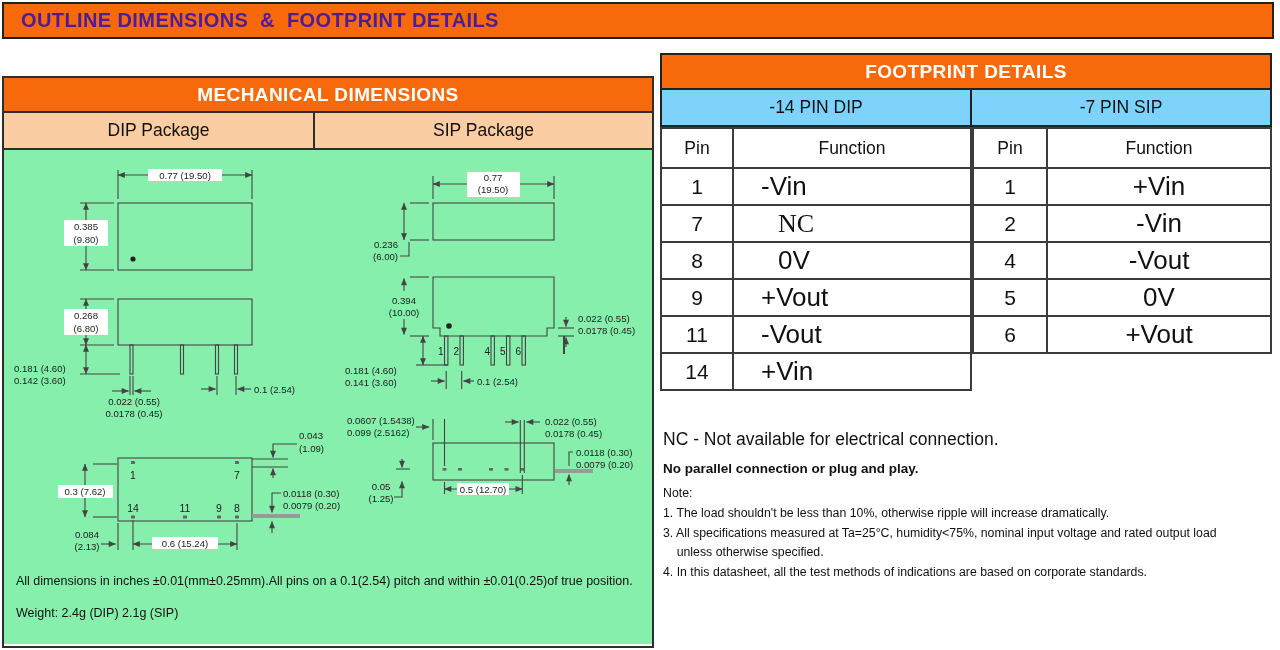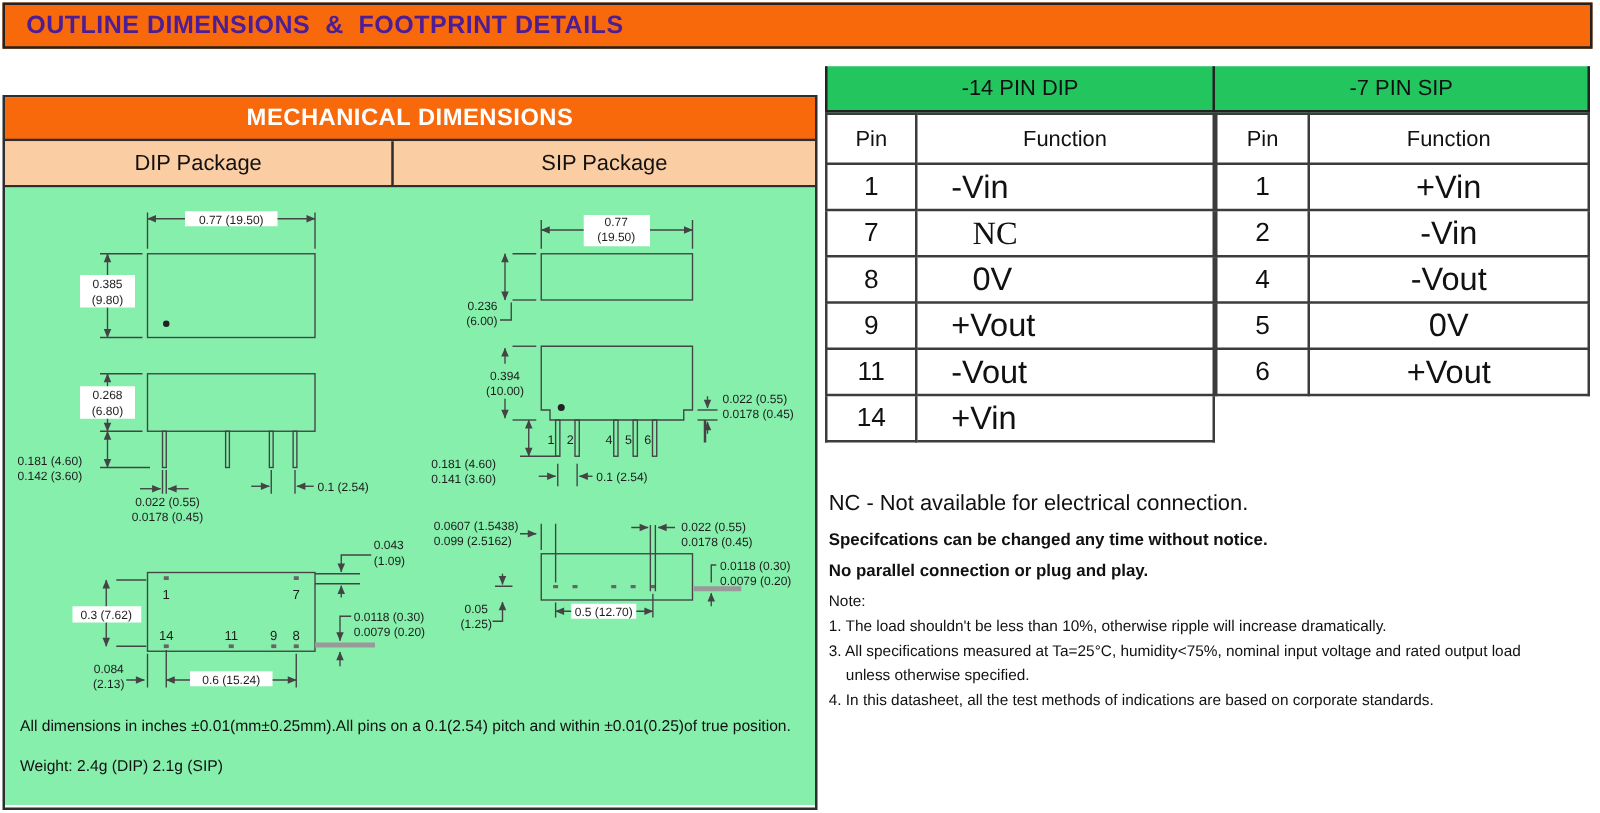--- a/index.html
+++ b/index.html
@@ -13,21 +13,21 @@
   .lp-sub .cell{display:flex;align-items:center;justify-content:center;font-size:17.5px;}
   .lp-sub .cell.dipc{width:309px;border-right:2px solid #2e2e2e;}
   .lp-sub .cell.sipc{flex:1;}
   .lp-body{position:relative;height:494px;background:#86efac;}
   svg.mech{position:absolute;left:0;top:0;}
   .dtxt{fill:#1c1c1c;stroke:none;}
   .mech-note{position:absolute;left:12px;font-size:12.5px;white-space:pre;}
   
   .right-panel{position:absolute;left:660px;top:53px;width:612px;box-sizing:border-box;}
   .rp-header{height:33px;background:#f8690b;border:2px solid #222;display:flex;align-items:center;justify-content:center;color:#fff;font-weight:bold;font-size:19px;letter-spacing:.4px;box-sizing:content-box;}
-  .rp-sub{display:flex;height:35px;background:#22c55e;border-left:2px solid #222;border-right:2px solid #222;border-bottom:2px solid #222;}
+  .rp-sub{display:flex;height:35px;background:#7dd3fc;border-left:2px solid #222;border-right:2px solid #222;border-bottom:2px solid #222;}
   .rp-sub .cell{display:flex;align-items:center;justify-content:center;font-size:17.5px;}
   .rp-sub .cell.dipc{width:310px;border-right:2px solid #222;box-sizing:border-box;}
   .rp-sub .cell.sipc{flex:1;}
   .fp-tables{position:relative;height:276px;}
   table.fp{position:absolute;top:0;border-collapse:collapse;table-layout:fixed;}
   table.fp th,table.fp td{border:2px solid #3c3c3c;padding:0;font-weight:normal;background:#fff;}
   table.fp th{height:38px;font-size:17.5px;text-align:center;}
   table.fp td{height:35px;}
   td.pin{text-align:center;font-size:21px;}
   td.fn{font-size:26px;}
@@ -240,20 +240,21 @@
           <text class="dtxt" x="483" y="470" text-anchor="middle">0.5 (12.70)</text>
         </g>
       </g>
     </svg>
     <div class="mech-note" style="top:424px;">All dimensions in inches ±0.01(mm±0.25mm).All pins on a 0.1(2.54) pitch and within ±0.01(0.25)of true position.</div>
     <div class="mech-note" style="top:456px;">Weight: 2.4g (DIP) 2.1g (SIP)</div>
   </div>
 </div>
 
 <div class="right-panel">
+  <div class="rp-header">FOOTPRINT DETAILS</div>
   <div class="rp-sub">
     <div class="cell dipc">-14 PIN DIP</div>
     <div class="cell sipc">-7 PIN SIP</div>
   </div>
   <div class="fp-tables">
     <table class="fp" id="dip-table">
       <tbody>
           <tr>
         <th style="width:70px;">Pin</th>
         <th>Function</th>
@@ -308,21 +309,20 @@
           </tr>
       <tr>
             <td class="pin">6</td>
             <td class="fn">+Vout</td>
           </tr>
     </tbody>
       </table>
   </div>
   <div class="notes">
     <p class="nc-note">NC - Not available for electrical connection.</p>
-    <p class="bold-note">Specifcations can be changed any time without notice.</p>
     <p class="bold-note">No parallel connection or plug and play.</p>
     <p class="note-label">Note:</p>
     <div class="note-item">1. The load shouldn't be less than 10%, otherwise ripple will increase dramatically.</div>
     <div class="note-item">3. All specifications measured at Ta=25°C, humidity&lt;75%, nominal input voltage and rated output load</div>
     <div class="note-item">    unless otherwise specified.</div>
     <div class="note-item">4. In this datasheet, all the test methods of indications are based on corporate standards.</div>
   </div>
 </div>
 
 </body></html>

